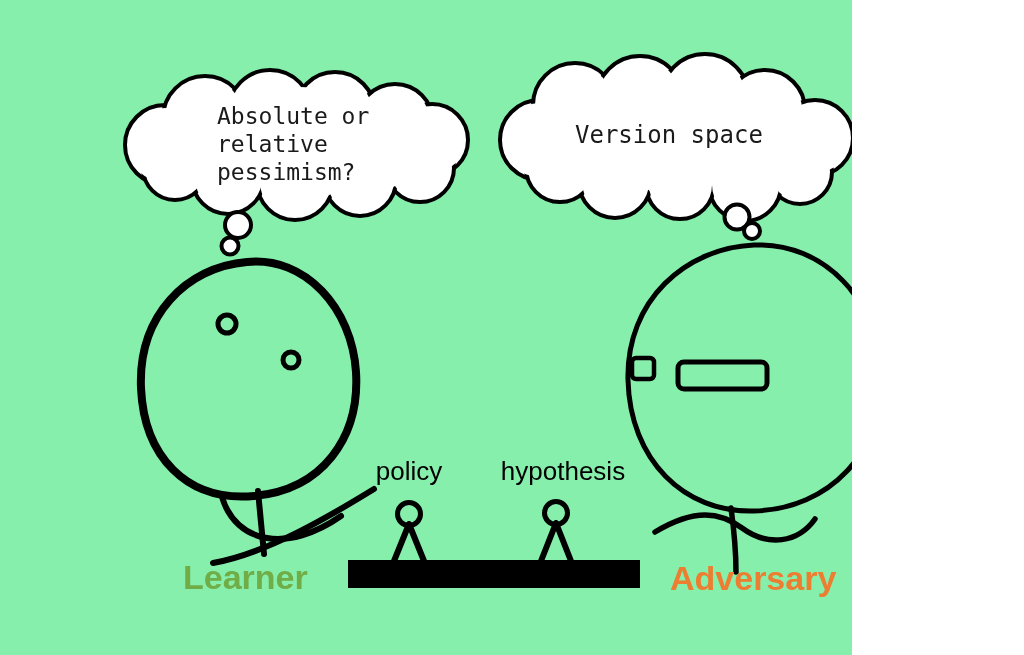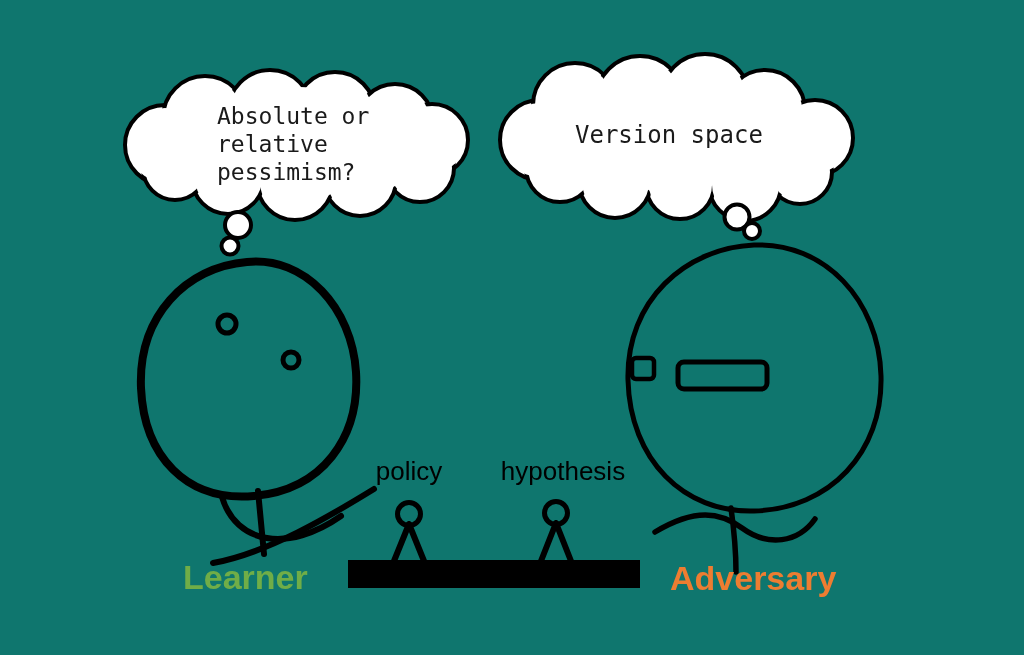--- a/index.html
+++ b/index.html
@@ -3,23 +3,23 @@
 <meta charset="utf-8">
 <style>
   html, body {
     margin: 0;
     padding: 0;
     background: #ffffff;
     font-family: "Liberation Sans", sans-serif;
   }
   .stage {
     position: relative;
-    width: 1024px;
+    width: 852px;
     height: 655px;
-    background: #0f766e;
+    background: #86efac;
     overflow: hidden;
     text-decoration: underline;
   }
   svg { display: block; }
   .ink-stroke   { stroke: #000000; fill: none; stroke-linecap: round; stroke-linejoin: round; }
   .cloud-bump   { stroke: #000000; stroke-width: 4; fill: #ffffff; }
   .cloud-fill   { fill: #ffffff; stroke: none; }
   .thought-text {
     font-family: "DejaVu Sans Mono", monospace;
     font-size: 23px;

